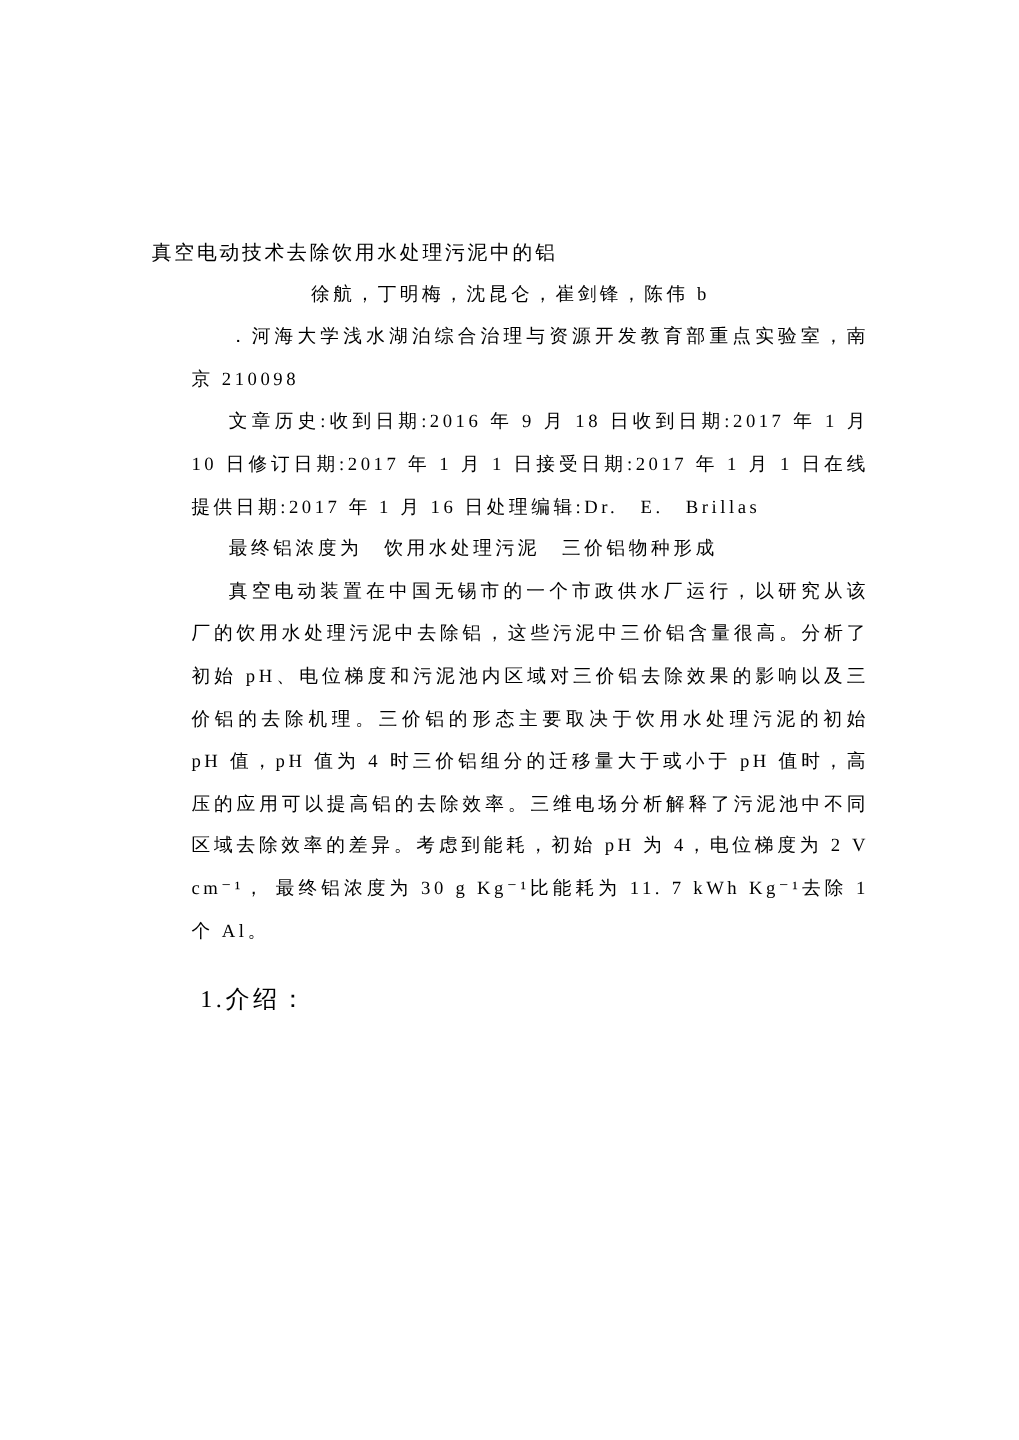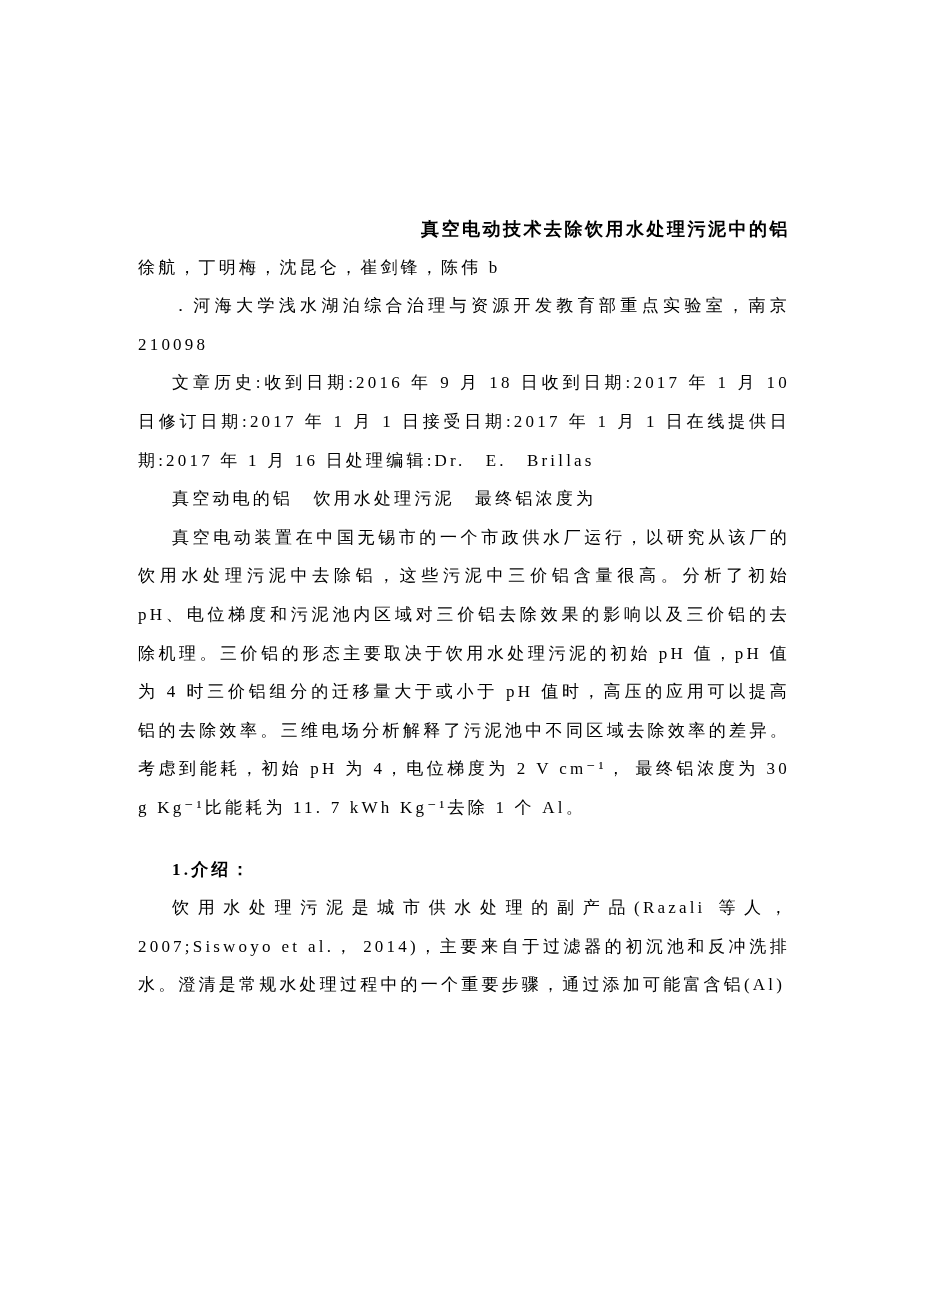--- a/index.html
+++ b/index.html
@@ -20,59 +20,58 @@
     background: #ffffff;
   }
   .para {
     font-size: 17px;
     line-height: 38.6px;
     letter-spacing: 3.2px;
     text-align: justify;
     text-justify: inter-ideograph;
     word-break: break-word;
   }
-  .indent { text-indent: 2em; }
+  .indent { text-indent: 2em; margin-left: 36px; }
   .doc-title {
     font-size: 18px;
-    font-weight: bold;
-    text-align: right;
+    font-weight: normal;
+    text-align: left;
     line-height: 38.6px;
     letter-spacing: 2.5px;
   }
   .centered {
-    text-align: left;
+    text-align: center;
     text-indent: 0;
   }
   .bold { font-weight: bold; }
   .section-heading {
     margin-top: 23px;
-    font-size: 17px;
-    font-weight: bold;
+    font-size: 22px;
+    font-weight: normal;
     line-height: 38.6px;
     letter-spacing: 3.2px;
     text-indent: 2em;
   }
 </style>
 </head>
 <body>
 
 <main class="page">
 
   <h1 class="doc-title">真空电动技术去除饮用水处理污泥中的铝</h1>
 
   <p class="para centered">徐航，丁明梅，沈昆仑，崔剑锋，陈伟 b</p>
 
   <p class="para indent">．河海大学浅水湖泊综合治理与资源开发教育部重点实验室，南京 210098</p>
 
 
   <p class="para indent">文章历史:收到日期:2016 年 9 月 18 日收到日期:2017 年 1 月 10 日修订日期:2017 年 1 月 1 日接受日期:2017 年 1 月 1 日在线提供日期:2017 年 1 月 16 日处理编辑:Dr.　E.　Brillas</p>
 
 
-  <p class="para indent">真空动电的铝　饮用水处理污泥　最终铝浓度为</p>
+  <p class="para indent">最终铝浓度为　饮用水处理污泥　三价铝物种形成</p>
 
 
   <p class="para indent">真空电动装置在中国无锡市的一个市政供水厂运行，以研究从该厂的饮用水处理污泥中去除铝，这些污泥中三价铝含量很高。分析了初始 pH、电位梯度和污泥池内区域对三价铝去除效果的影响以及三价铝的去除机理。三价铝的形态主要取决于饮用水处理污泥的初始 pH 值，pH 值为 4 时三价铝组分的迁移量大于或小于 pH 值时，高压的应用可以提高铝的去除效率。三维电场分析解释了污泥池中不同区域去除效率的差异。考虑到能耗，初始 pH 为 4，电位梯度为 2 V cm⁻¹， 最终铝浓度为 30 g Kg⁻¹比能耗为 11. 7 kWh Kg⁻¹去除 1 个 Al。</p>
 
   <h2 class="section-heading">1.介绍：</h2>
 
-  <p class="para indent">饮用水处理污泥是城市供水处理的副产品(Razali 等人，2007;Siswoyo et al.， 2014)，主要来自于过滤器的初沉池和反冲洗排水。澄清是常规水处理过程中的一个重要步骤，通过添加可能富含铝(Al)</p>
 
 </main>
 
 </body></html>

